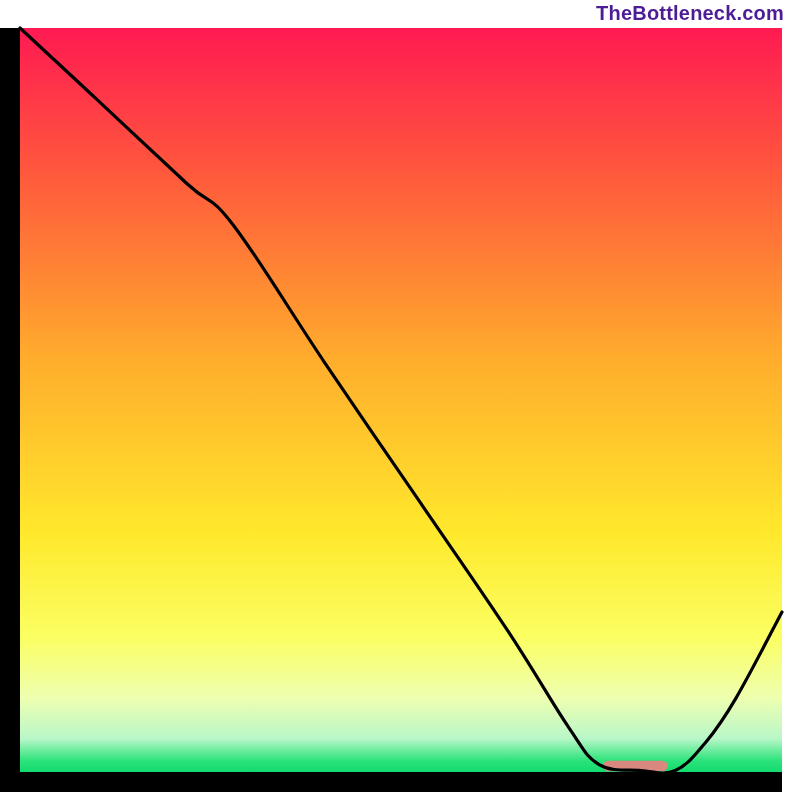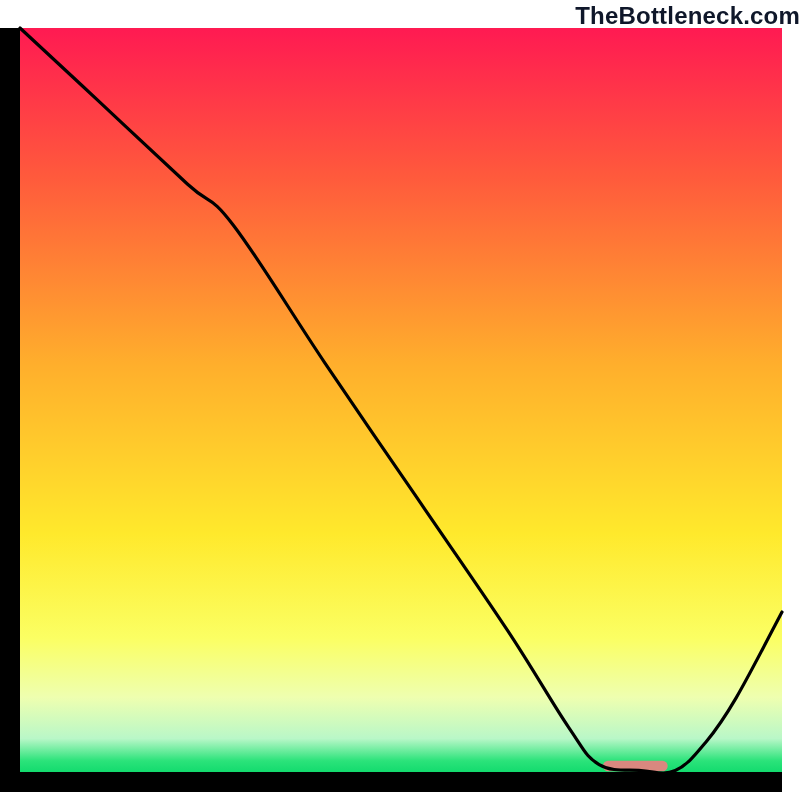--- a/index.html
+++ b/index.html
@@ -11,24 +11,24 @@
     font-family: Arial, Helvetica, sans-serif;
   }
   .chart-container {
     position: relative;
     width: 800px;
     height: 800px;
   }
   .watermark {
     position: absolute;
     top: 2px;
-    right: 0;
-    font-size: 24px;
+    right: 16px;
+    font-size: 20px;
     font-weight: 600;
-    color: #0f172a;
+    color: #4c1d95;
     letter-spacing: 0.2px;
     z-index: 10;
   }
   svg.plot {
     position: absolute;
     left: 0;
     top: 0;
     width: 800px;
     height: 800px;
   }

